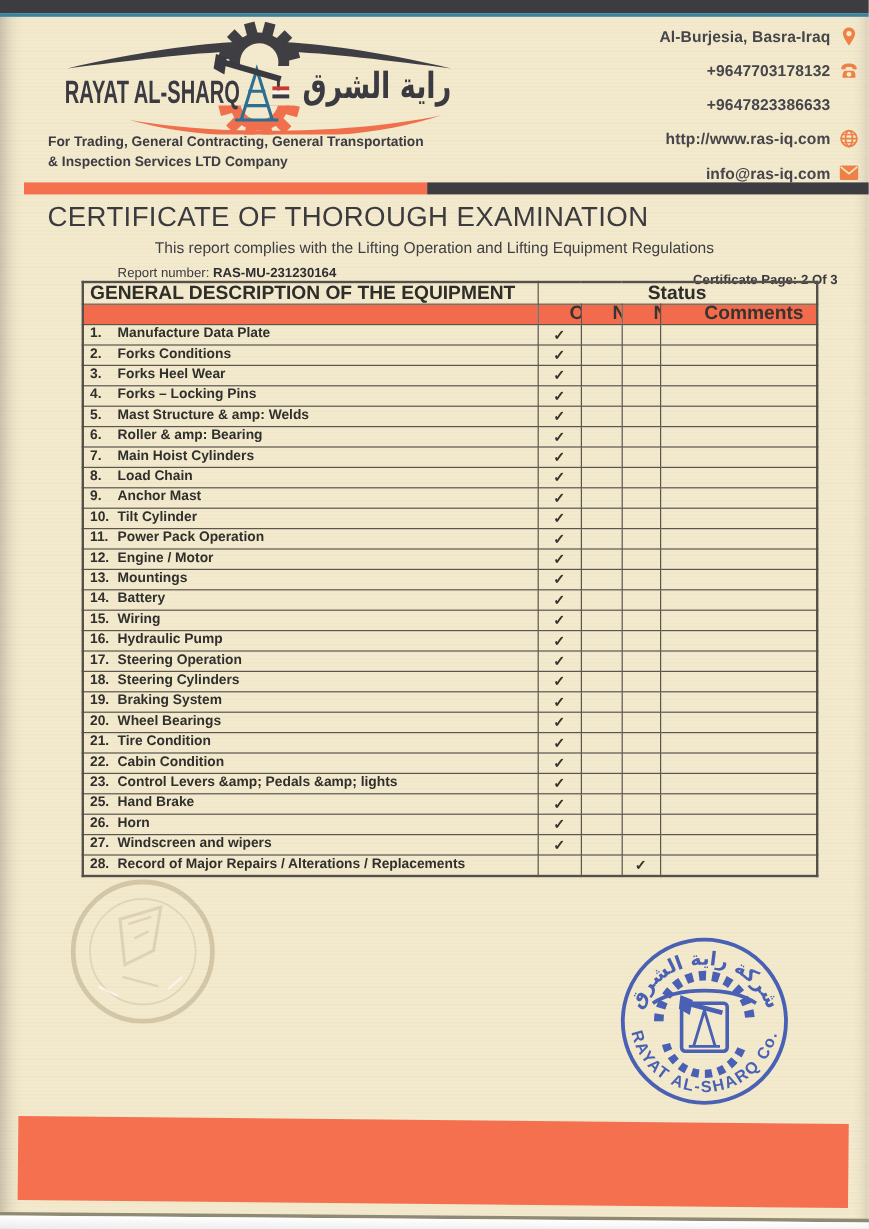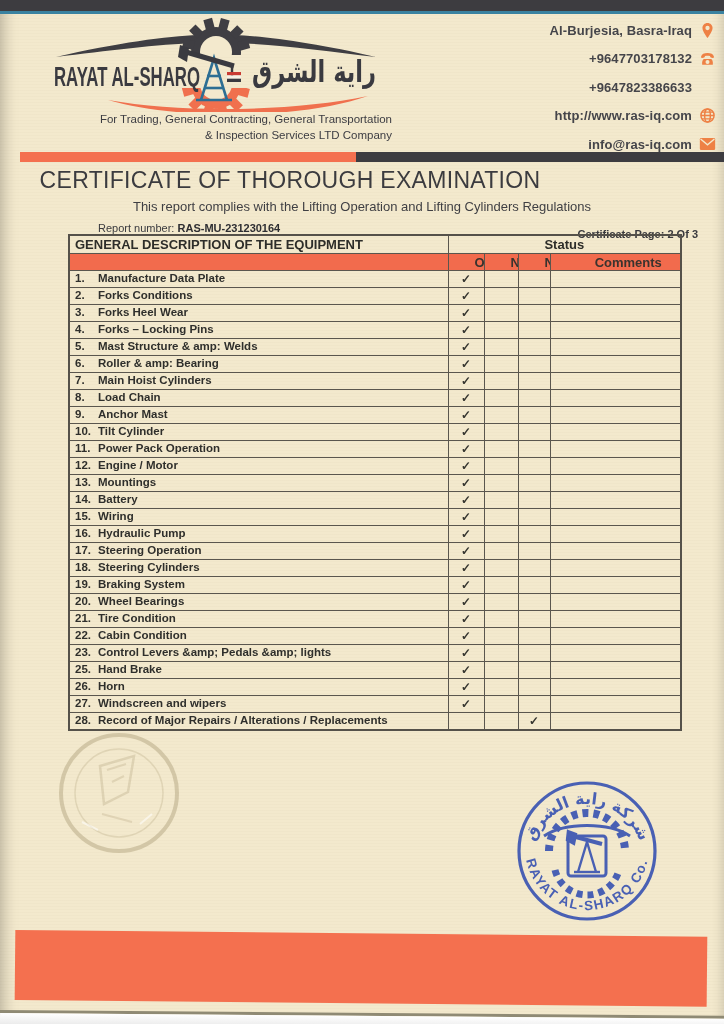--- a/index.html
+++ b/index.html
@@ -20,43 +20,43 @@
 
   
   .contact{position:absolute;top:16px;right:4px;width:250px;display:flex;flex-direction:column;}
   .contact-row{display:flex;align-items:center;justify-content:flex-end;height:28.5px;}
   .contact-text{font-size:13px;color:#45454a;font-weight:600;letter-spacing:0.1px;}
   .icon-slot{width:26px;display:flex;justify-content:center;align-items:center;margin-left:2px;}
   .icon-slot svg{display:block;}
 
   
   .logo-wrap{position:absolute;left:46px;top:12px;width:340px;height:100px;}
-  .logo-tagline{position:absolute;left:40px;top:112px;width:352px;text-align:right;
-    font-size:11.5px;font-weight:normal;color:#3c3c42;line-height:1.35;}
+  .logo-tagline{position:absolute;left:40px;top:112px;width:352px;text-align:left;
+    font-size:11.5px;font-weight:bold;color:#3c3c42;line-height:1.35;}
 
   
   .band-salmon{position:absolute;left:20px;top:152px;width:336px;height:10px;background:#f4704f;}
   .band-dark{position:absolute;left:356px;top:152px;width:368px;height:10px;background:#3d3c40;}
 
   .doc-title{position:absolute;left:0;top:167px;width:580px;text-align:center;
     font-size:23px;font-weight:normal;color:#3b3b3f;letter-spacing:0.3px;}
   .doc-subtitle{position:absolute;left:0;top:199px;width:724px;text-align:center;
     font-size:13px;color:#3f3f43;}
 
   .report-line{position:absolute;left:0;top:222px;width:724px;height:14px;font-size:11px;color:#3a3a3e;}
   .report-left{position:absolute;left:98px;top:0;}
   .report-left b{font-weight:bold;color:#2e2e32;}
   .report-right{position:absolute;right:26px;top:6px;font-weight:600;}
 
   
   .tbl-wrap{position:absolute;left:68px;top:234px;}
   table{border-collapse:collapse;width:612px;table-layout:fixed;border:2px solid #55514a;}
   th,td{border:1px solid #5a564e;padding:0;height:16px;overflow:hidden;white-space:nowrap;
     font-size:11.5px;color:#2f2f2c;line-height:1;}
-  thead th{font-size:13px;font-weight:bold;color:#2d2d29;}
+  thead th{font-size:16px;font-weight:bold;color:#2d2d29;}
   .hdr-desc{text-align:left;padding-left:5px;height:17px;}
   .hdr-status{text-align:center;height:17px;}
   .orange-row th{background:#f26b4d;height:16px;text-align:center;color:#3a332e;padding-left:26px;}
   .desc-cell{font-weight:bold;padding-left:5px;}
   .row-num{display:inline-block;width:23px;}
   .check-cell{text-align:center;font-weight:bold;font-size:12px;color:#35352f;}
 
   
   .emboss-stamp{position:absolute;left:52px;top:726px;filter:blur(0.6px);}
   .blue-stamp{position:absolute;left:510px;top:774px;opacity:0.92;}
@@ -191,21 +191,21 @@
             <path d="M1.5,1.8 L8,7.2 L14.5,1.8" stroke="#f3e9cd" stroke-width="1.3" fill="none"></path>
           </svg>
       </span>
     </div>
   </div>
 
   <div class="band-salmon"></div>
   <div class="band-dark"></div>
 
   <div class="doc-title">CERTIFICATE OF THOROUGH EXAMINATION</div>
-  <div class="doc-subtitle">This report complies with the Lifting Operation and Lifting Cylinders Regulations</div>
+  <div class="doc-subtitle">This report complies with the Lifting Operation and Lifting Equipment Regulations</div>
 
   <div class="report-line">
     <span class="report-left">
       <span>Report number:</span>
       <b>RAS-MU-231230164</b>
     </span>
     <span class="report-right">Certificate Page: 2 Of 3</span>
   </div>
 
   <div class="tbl-wrap">

